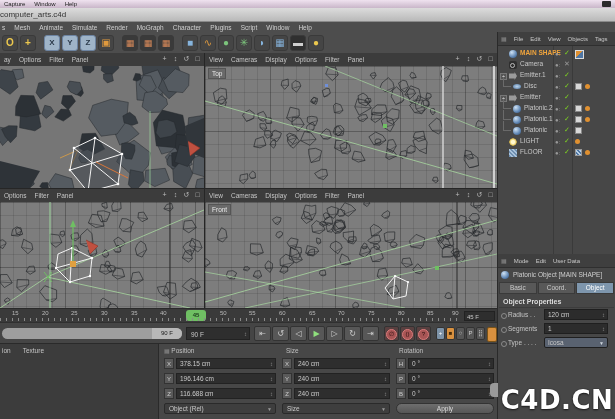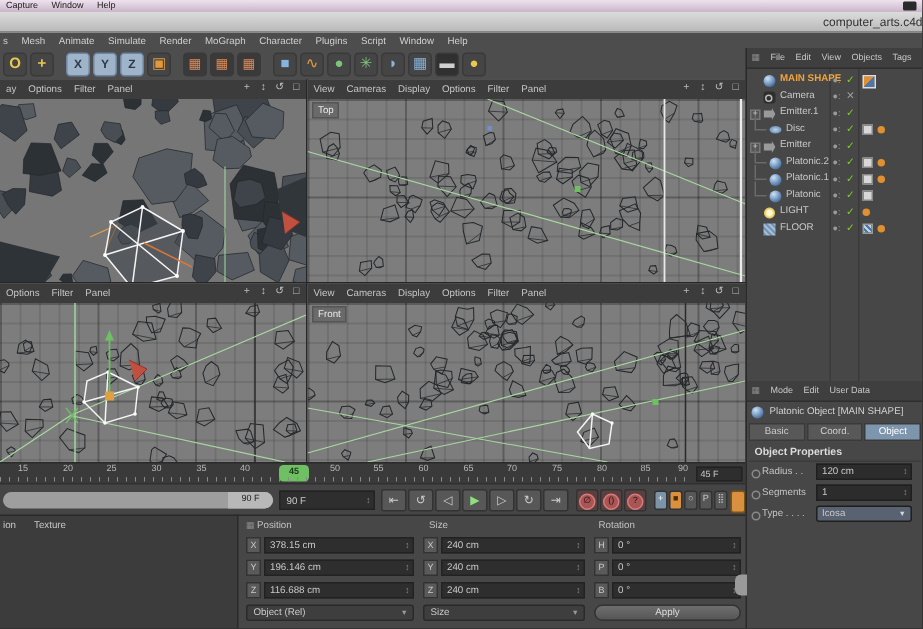--- a/index.html
+++ b/index.html
@@ -7,21 +7,21 @@
        font-family:"Liberation Sans","DejaVu Sans",sans-serif;background:#474747;
        -webkit-font-smoothing:antialiased;}
   .abs{position:absolute;}
   
   #macbar{left:0;top:0;width:615px;height:8px;background:linear-gradient(#efe2ef,#c9b6c9);
           display:flex;align-items:center;gap:9px;padding-left:4px;font-size:6px;color:#222;}
   #macbar .mi{line-height:8px;}
   #mac-extra{position:absolute;right:8px;top:1px;width:9px;height:6px;background:#2a2a2a;border-radius:1px;}
   
   #titlebar{left:0;top:8px;width:615px;height:13px;background:linear-gradient(#dcdcdc,#b9b9b9);
-            border-bottom:1px solid #8a8a8a;text-align:right;font-size:8px;color:#333;line-height:13px;}
+            border-bottom:1px solid #8a8a8a;text-align:left;font-size:8px;color:#333;line-height:13px;}
   
   #menubar{left:0;top:22px;width:615px;height:10px;background:#4d4d4d;display:flex;gap:9px;
            padding-left:2px;font-size:6.5px;color:#cfcfcf;align-items:center;}
   
   #toolbar{left:0;top:32px;width:615px;height:21px;background:#4d4d4d;border-bottom:1px solid #2c2c2c;
            display:flex;align-items:center;gap:2px;padding-left:2px;}
   .tool{width:16px;height:16px;border-radius:3px;display:flex;align-items:center;justify-content:center;
         font-size:10px;color:#ddd;background:#454545;border:1px solid #3a3a3a;box-sizing:border-box;}
   .tool.yellow{color:#ecc84e;font-weight:bold;}
   .tool.axis{background:#9fb4c8;border:1px solid #6d84a2;color:#2b3a4a;font-size:8px;font-weight:bold;}
@@ -1478,15 +1478,16 @@
       <span class="albl">Segments</span>
       <span class="afield"><span>1</span><span class="spin">↕</span></span>
     </div>
     <div class="amrow">
       <span class="adot"></span>
       <span class="albl">Type . . . .</span>
       <span class="afield dd"><span>Icosa</span><span class="arr" style="position:absolute;right:3px;top:0;color:#cfd6de;font-size:5px;line-height:10px;">▼</span></span>
     </div>
 
     <span id="corner-knob"></span>
+    <div id="watermark">C4D.CN</div>
   </div>
 
 </div>
 
 </body></html>

